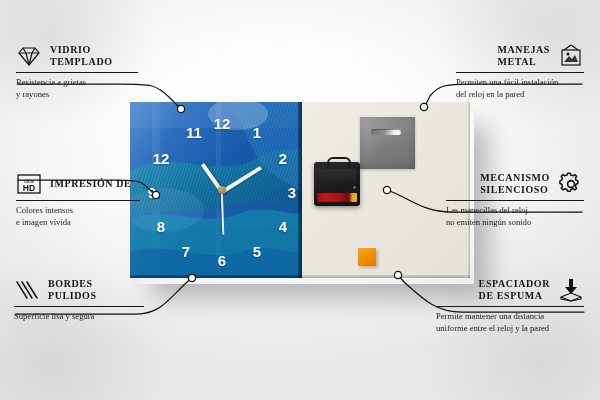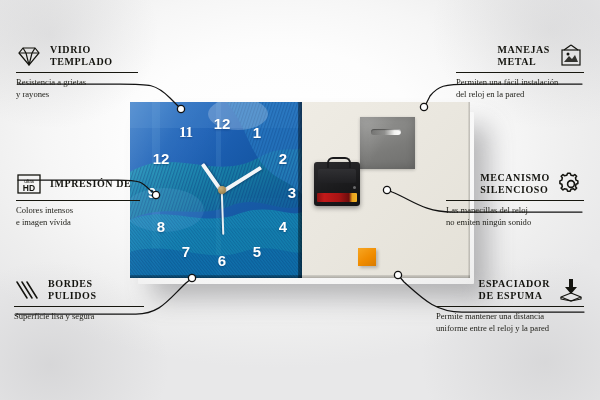--- a/index.html
+++ b/index.html
@@ -199,21 +199,21 @@
       <div class="num" style="left:127px; top:30px;">1</div>
       <div class="num" style="left:153px; top:56px;">2</div>
       <div class="num" style="left:162px; top:90px;">3</div>
       <div class="num" style="left:153px; top:124px;">4</div>
       <div class="num" style="left:127px; top:149px;">5</div>
       <div class="num" style="left:92px;  top:158px;">6</div>
       <div class="num" style="left:56px;  top:149px;">7</div>
       <div class="num" style="left:31px;  top:124px;">8</div>
       <div class="num" style="left:22px;  top:90px;">9</div>
       <div class="num" style="left:31px;  top:56px;">12</div>
-      <div class="num" style="left:56px;  top:30px;font-family:Liberation Serif, serif;">11</div>
+      <div class="num" style="left:64px;  top:30px;">11</div>
 
       <div class="hand" id="hand-hour"></div>
       <div class="hand" id="hand-min"></div>
       <div class="hand" id="hand-sec"></div>
       <div id="hand-cap"></div>
 
       <div class="edge-r"></div>
       <div class="edge-b"></div>
     </div>
 

